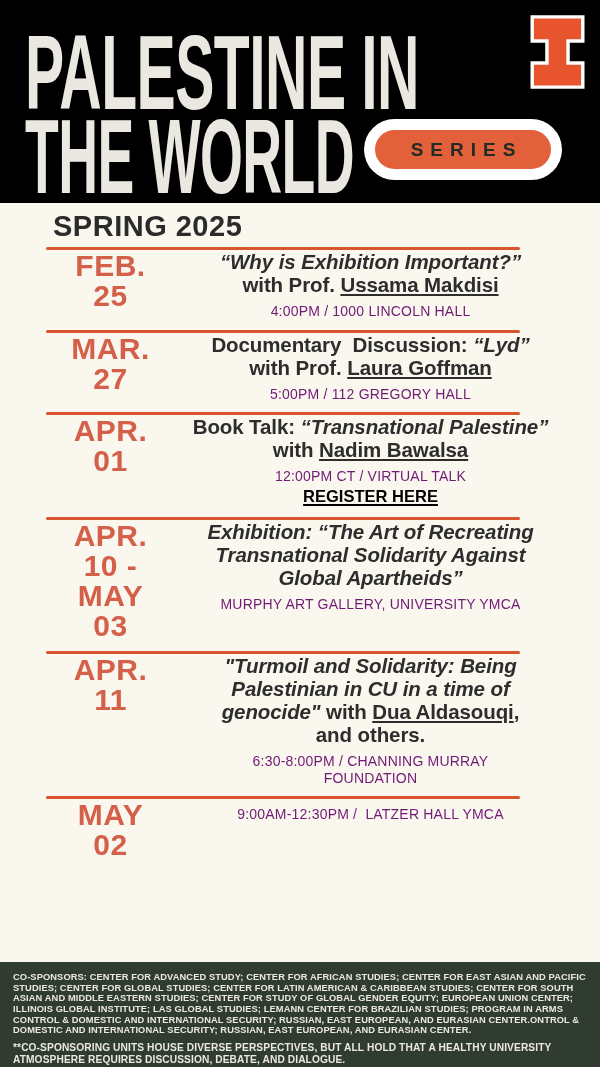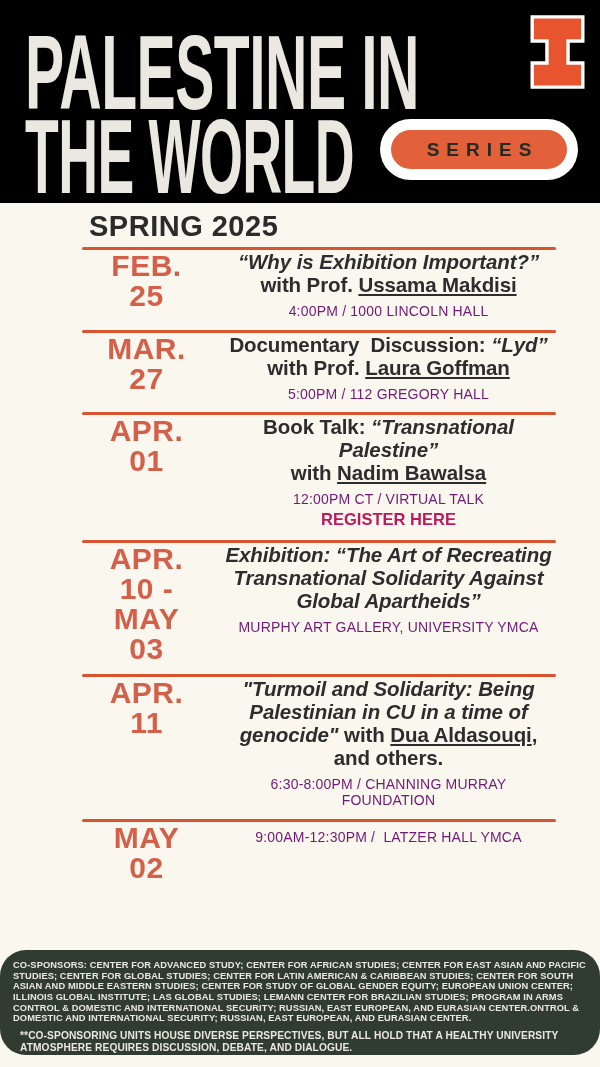--- a/index.html
+++ b/index.html
@@ -12,35 +12,35 @@
   .hero{position:absolute;top:0;left:0;width:600px;height:203px;background:#000000;}
   .hero-line{
     position:absolute;left:25px;color:#EAE8E1;font-weight:bold;
     font-size:105px;line-height:1;white-space:nowrap;
     transform-origin:top left;letter-spacing:-1px;
   }
   .hero-line1{top:20px;transform:scale(0.56,1);}
   .hero-line2{top:104px;transform:scale(0.525,1);}
   .block-i{position:absolute;left:530px;top:14px;width:55px;height:76px;}
   .series-pill{
-    position:absolute;left:380px;top:119px;width:198px;height:61px;
+    position:absolute;left:364px;top:119px;width:198px;height:61px;
     background:#FFFFFF;border-radius:31px;
   }
   .series-inner{
     position:absolute;inset:11px;background:#E2603A;border-radius:20px;
     display:flex;align-items:center;justify-content:center;
   }
   .series-inner span{
     color:#222B24;font-weight:bold;font-size:19px;letter-spacing:7px;
     padding-left:7px;white-space:nowrap;
   }
   
   .content{
     position:absolute;top:203px;left:0;right:0;bottom:105px;
-    padding:0 34px 0 46px;overflow:hidden;margin-left:36px;
+    padding:0 34px 0 46px;overflow:hidden;
   }
   .season{
     margin:8px 0 6px 7px;font-size:29px;line-height:30px;font-weight:bold;
     color:#2B2B2B;letter-spacing:0.5px;
   }
   .rule{width:474px;height:3px;background:#D8552F;border-radius:2px;}
   .event{display:grid;grid-template-columns:129px 1fr;padding:1px 0 10px;text-align:center;}
   .edate{
     font-size:30px;line-height:30px;font-weight:bold;color:#D4604A;
     white-space:pre-line;letter-spacing:0.5px;
@@ -51,34 +51,34 @@
     white-space:pre-wrap;letter-spacing:-0.1px;
   }
   .etitle .bi{font-style:italic;}
   .etitle .bu{text-decoration:underline;text-decoration-thickness:2px;text-underline-offset:2px;}
   .edetails{
     margin:6px 0 0;font-size:14px;line-height:1.2;color:#701a75;
     white-space:pre-wrap;letter-spacing:0.2px;
   }
   .register{margin:2px 0 0;font-size:16.5px;line-height:1.2;}
   .register a{
-    color:#be185d;font-weight:bold;
+    color:#000000;font-weight:bold;text-decoration:underline;
     text-decoration-thickness:2px;text-underline-offset:2px;cursor:pointer;
   }
   
   .foot{
-    position:absolute;left:0;right:0;bottom:12px;height:105px;background:#313C31;
-    padding:10px 12px 0 13px;box-sizing:border-box;border-radius:26px;
+    position:absolute;left:0;right:0;bottom:0;height:105px;background:#313C31;
+    padding:10px 12px 0 13px;box-sizing:border-box;
   }
   .coop{
     margin:0;color:#EAE8DF;font-weight:bold;font-size:9.3px;line-height:1.15;
     letter-spacing:0.1px;
   }
   .note{
-    margin:6px 7px 0;color:#EAE8DF;font-weight:bold;font-size:10.2px;line-height:1.16;
+    margin:6px 0 0;color:#EAE8DF;font-weight:bold;font-size:10.2px;line-height:1.16;
     letter-spacing:0.1px;
   }
 </style>
 </head>
 <body>
 
 <div class="poster">
 
   <header class="hero">
     <div class="hero-line hero-line1">PALESTINE IN</div>

